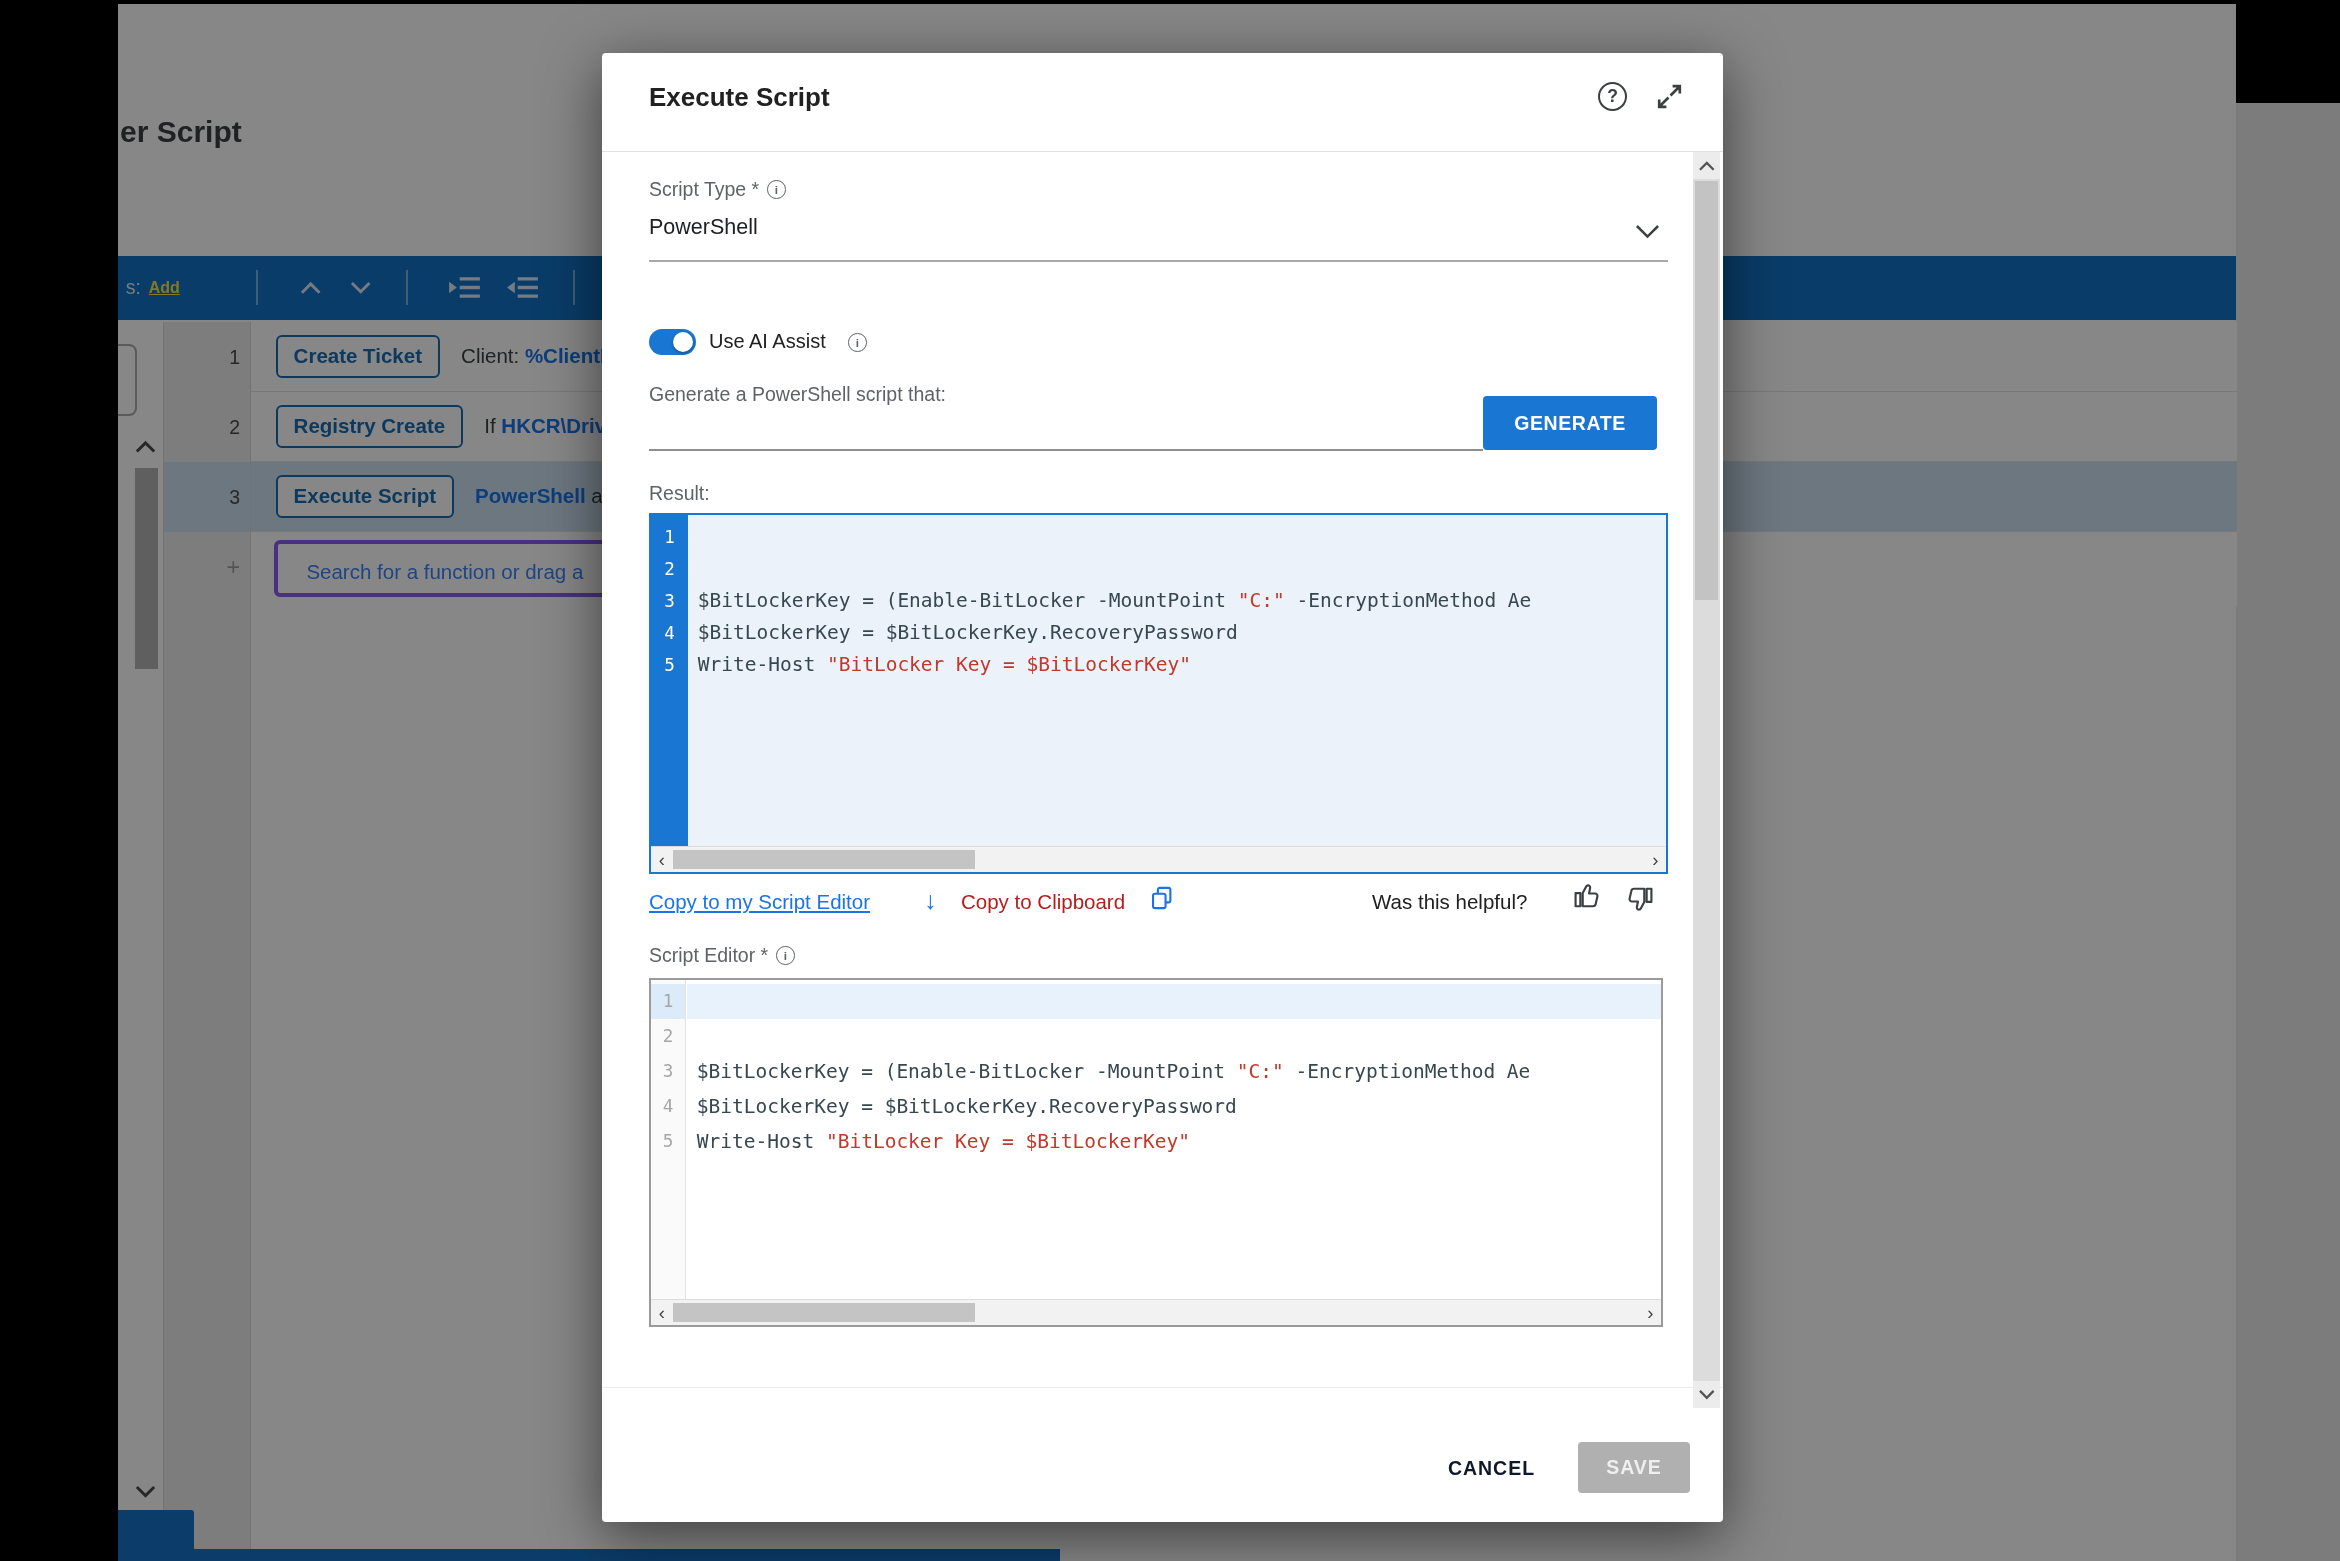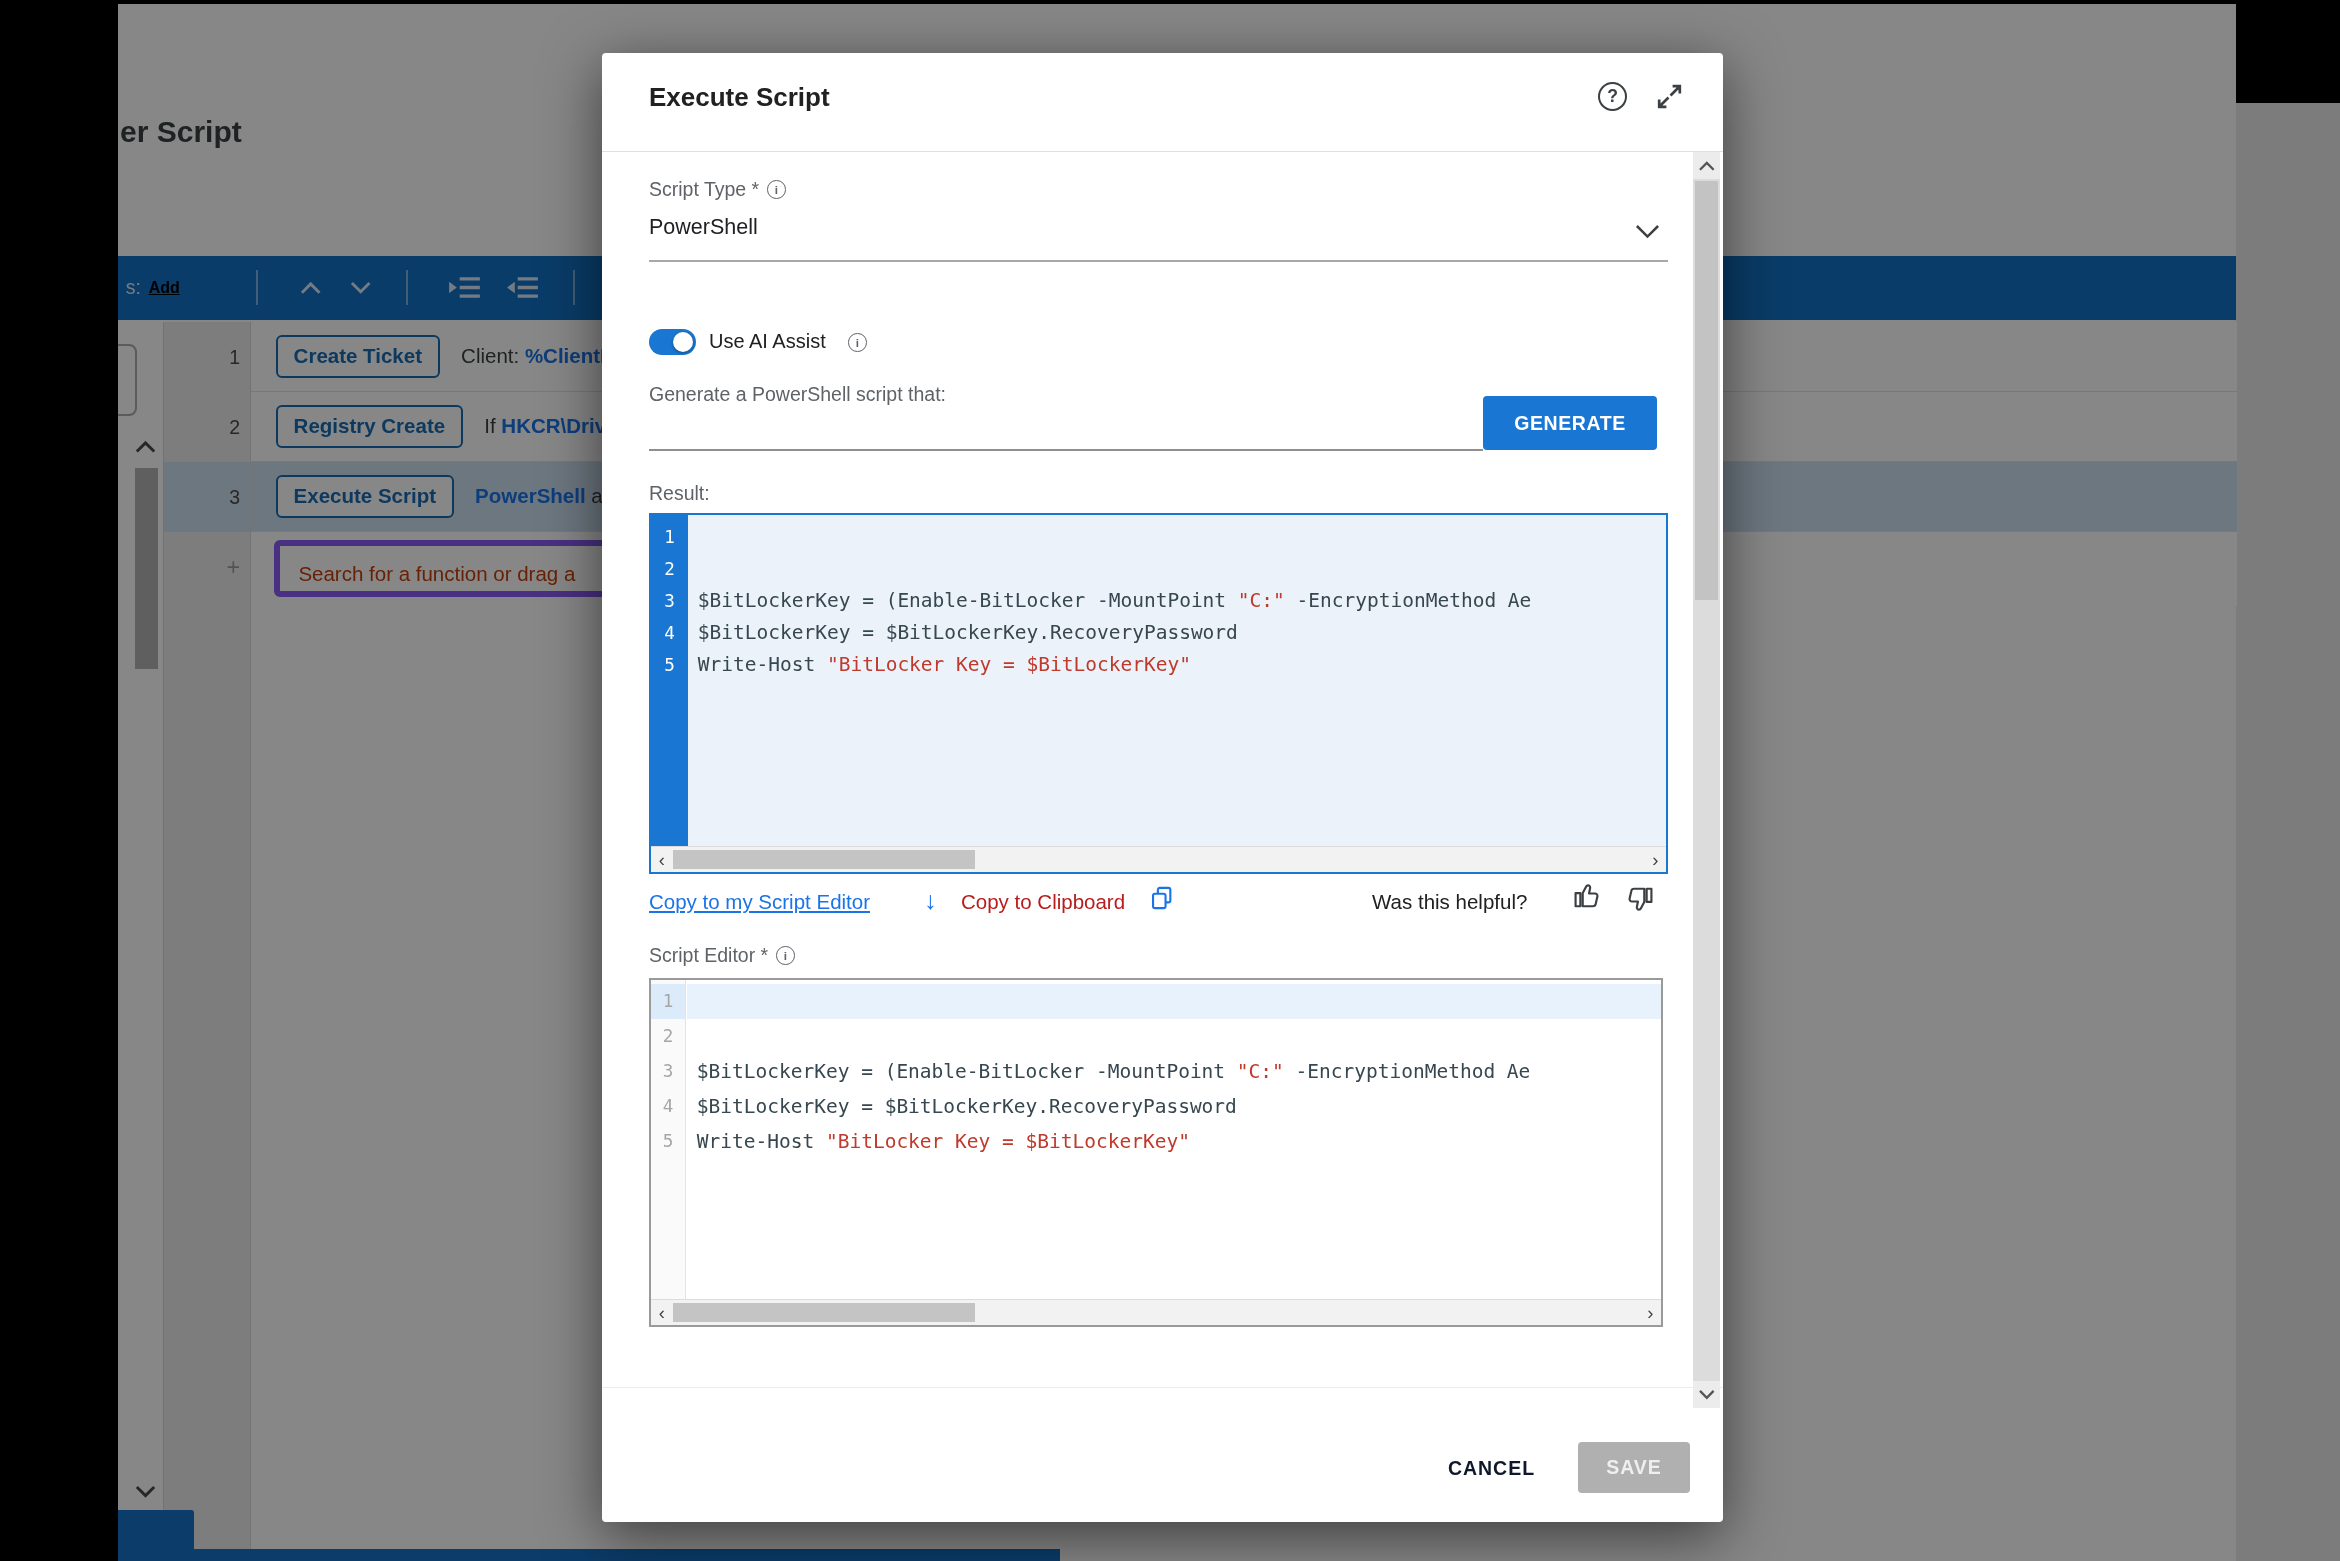--- a/index.html
+++ b/index.html
@@ -11,21 +11,21 @@
   .abs{position:absolute;}
 
   
   #app{position:absolute;left:118px;top:3.9px;width:2196px;height:1557px;background:#ffffff;z-index:0;}
   #app-right-sliver{left:2118px;top:0;width:104px;height:1557px;background:#ebebeb;}
   #bg-title{left:2px;top:111px;font-size:30px;font-weight:600;color:#3c4043;}
 
   
   #bg-toolbar{left:0;top:252px;width:2118px;height:64px;background:#1271c4;display:flex;align-items:center;}
   #bg-toolbar .tb-txt{color:#dbe9f6;font-size:19.5px;}
-  #bg-toolbar .tb-add{color:#000000;font-weight:700;text-decoration:underline;margin-left:7.8px;}
+  #bg-toolbar .tb-add{color:#fde047;font-weight:700;text-decoration:underline;margin-left:7.8px;}
   .tb-sep{width:2px;height:35px;background:rgba(255,255,255,.45);}
   .tb-ico{display:inline-flex;align-items:center;justify-content:center;}
 
   
   #frag-box{left:-17.6px;top:340px;width:33px;height:68px;border:2px solid #adadad;border-radius:7.8px;background:#fff;}
   #left-scroll-up{left:13.7px;top:433px;width:27px;height:21.5px;}
   #left-scroll-thumb{left:16.6px;top:464px;width:23.4px;height:201px;background:#b4b4b4;}
   #left-scroll-down{left:13.7px;top:1478px;width:27px;height:21.5px;}
 
   
@@ -36,21 +36,21 @@
 
   
   #rows-col{left:133px;top:318px;width:1986px;}
   .wf-row{height:70px;display:flex;align-items:center;border-bottom:1px solid #e3e3e3;background:#fff;padding-left:25px;box-sizing:border-box;}
   .wf-row.hl{background:#cfe1f2;}
   .chip{border:2px solid #1b6cb3;color:#1b6cb3;font-weight:700;font-size:20.5px;border-radius:5.9px;padding:7.8px 15.6px;background:#fff;margin-right:21.5px;white-space:nowrap;}
   .part{font-size:20.5px;white-space:pre;}
   .part.dark{color:#3c4043;}
   .part.blue{color:#1a73e8;font-weight:700;}
   .search-row{height:74px;display:flex;align-items:center;padding-left:23.4px;background:#fff;}
-  .search-box{width:546px;height:57px;border:6px solid #8b5cf6;border-radius:5.9px;background:#fff;color:#c2410c;font-size:20.5px;line-height:55px;padding-left:18px;box-sizing:border-box;}
+  .search-box{width:546px;height:57px;border:4px solid #8b5cf6;border-radius:5.9px;background:#fff;color:#3b82f6;font-size:20.5px;line-height:55px;padding-left:28px;box-sizing:border-box;}
 
   
   #bg-bottom-strip{left:0;top:1545px;width:942px;height:12.7px;background:#1571c9;}
   #bg-bottom-btn{left:-5.9px;top:1506px;width:82px;height:52px;background:#1571c9;border-radius:2.9px;}
 
   
   #frame-left{position:absolute;left:0;top:0;width:118px;height:1561px;background:#000;z-index:5;}
   #frame-top{position:absolute;left:118px;top:0;width:2223px;height:3.9px;background:#000;z-index:5;}
   #frame-tr{position:absolute;left:2236px;top:0;width:104px;height:103px;background:#000;z-index:5;}
   #dim{position:absolute;left:0;top:0;width:2341px;height:1561px;background:rgba(0,0,0,0.47);z-index:10;}

